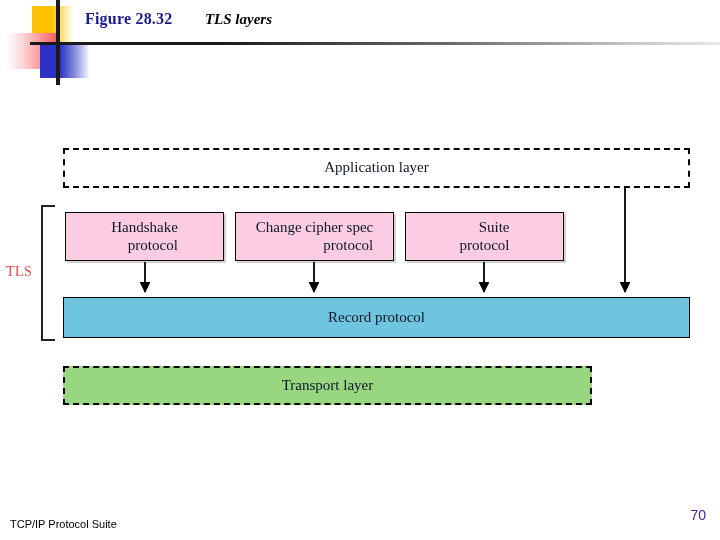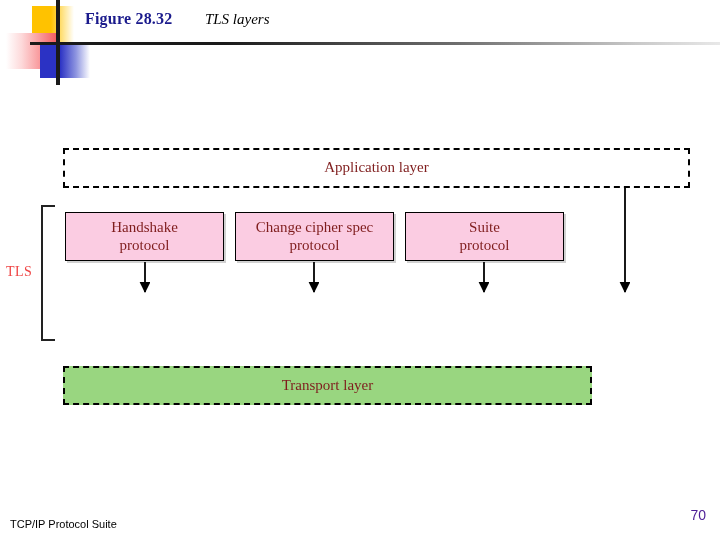--- a/index.html
+++ b/index.html
@@ -60,40 +60,40 @@
   }
   #figure-number {
     font-family: "Liberation Serif", serif;
     font-weight: bold;
     font-size: 16px;
     color: #1a1a8c;
     letter-spacing: 0.2px;
   }
   #figure-caption {
     font-family: "Liberation Serif", serif;
-    font-weight: normal;
+    font-weight: bold;
     font-style: italic;
     font-size: 15px;
     color: #000000;
     margin-left: 28px;
   }
 
   
   #diagram { position: absolute; left: 0; top: 0; width: 720px; height: 480px; }
 
   .box {
     position: absolute;
     box-sizing: border-box;
     display: flex;
     align-items: center;
     justify-content: center;
-    text-align: center;
+    text-align: right;
     font-family: "Liberation Serif", serif;
     font-size: 15px;
-    color: #7f1d1d;
+    color: #0f172a;
     line-height: 1.15;
   }
 
   #app-layer-box {
     left: 63px; top: 148px;
     width: 627px; height: 40px;
     background: #ffffff;
     border: 2px dashed #000000;
   }
 
@@ -204,20 +204,23 @@
     </span>
   </div>
 
   <div class="box proto-box" id="alert-box">
     <span>
       <span>Suite</span><br>
       <span>protocol</span>
     </span>
   </div>
 
+  <div class="box" id="record-box">
+    <span>Record  protocol</span>
+  </div>
 
   <div class="box" id="transport-box">
     <span>Transport layer</span>
   </div>
 
   <svg id="arrows" viewBox="0 0 720 480">
     <defs>
       <marker id="arrowhead" markerWidth="7" markerHeight="7" refX="5.5" refY="3" orient="auto">
         <path d="M0,0 L6,3 L0,6 Z" fill="#000000"></path>
       </marker>

